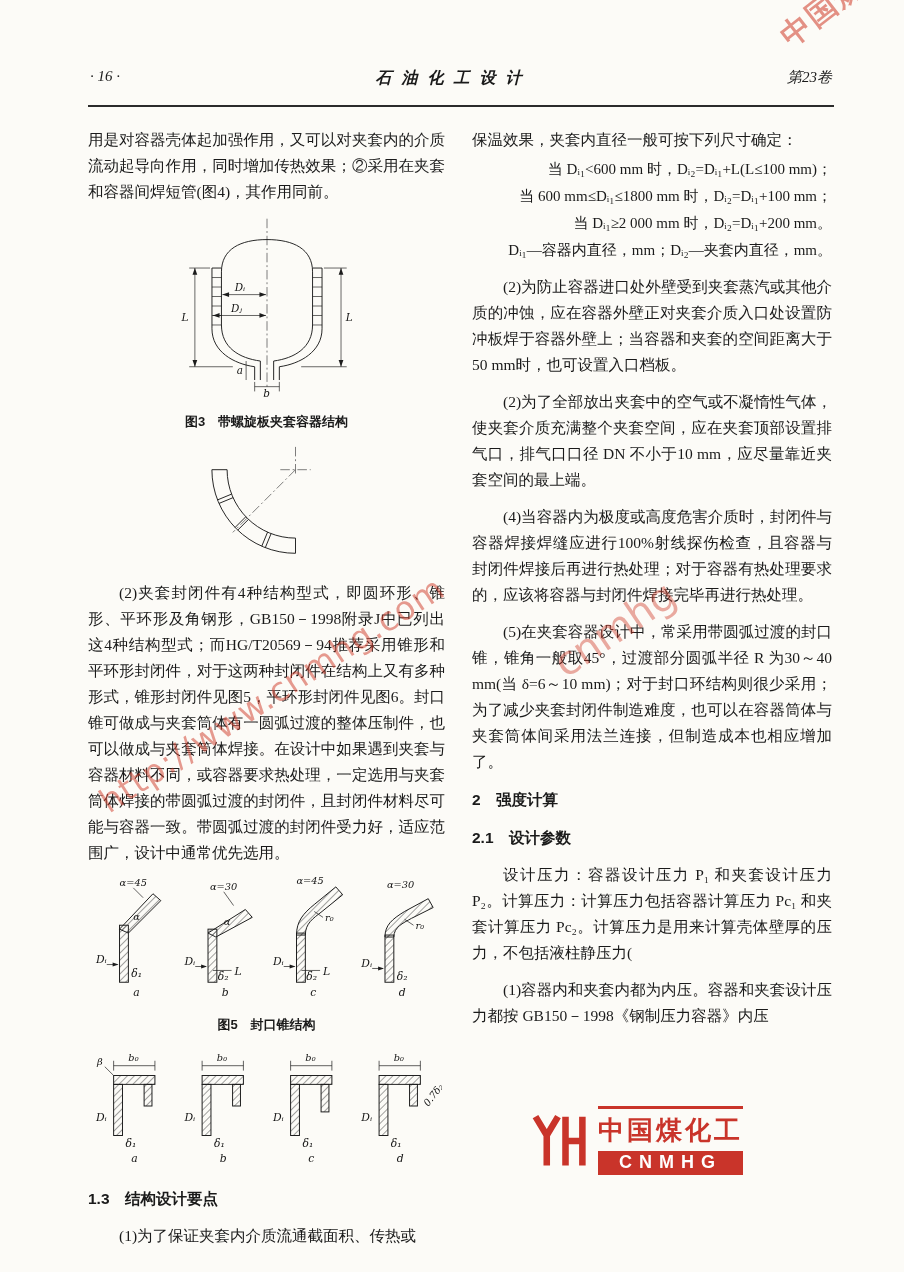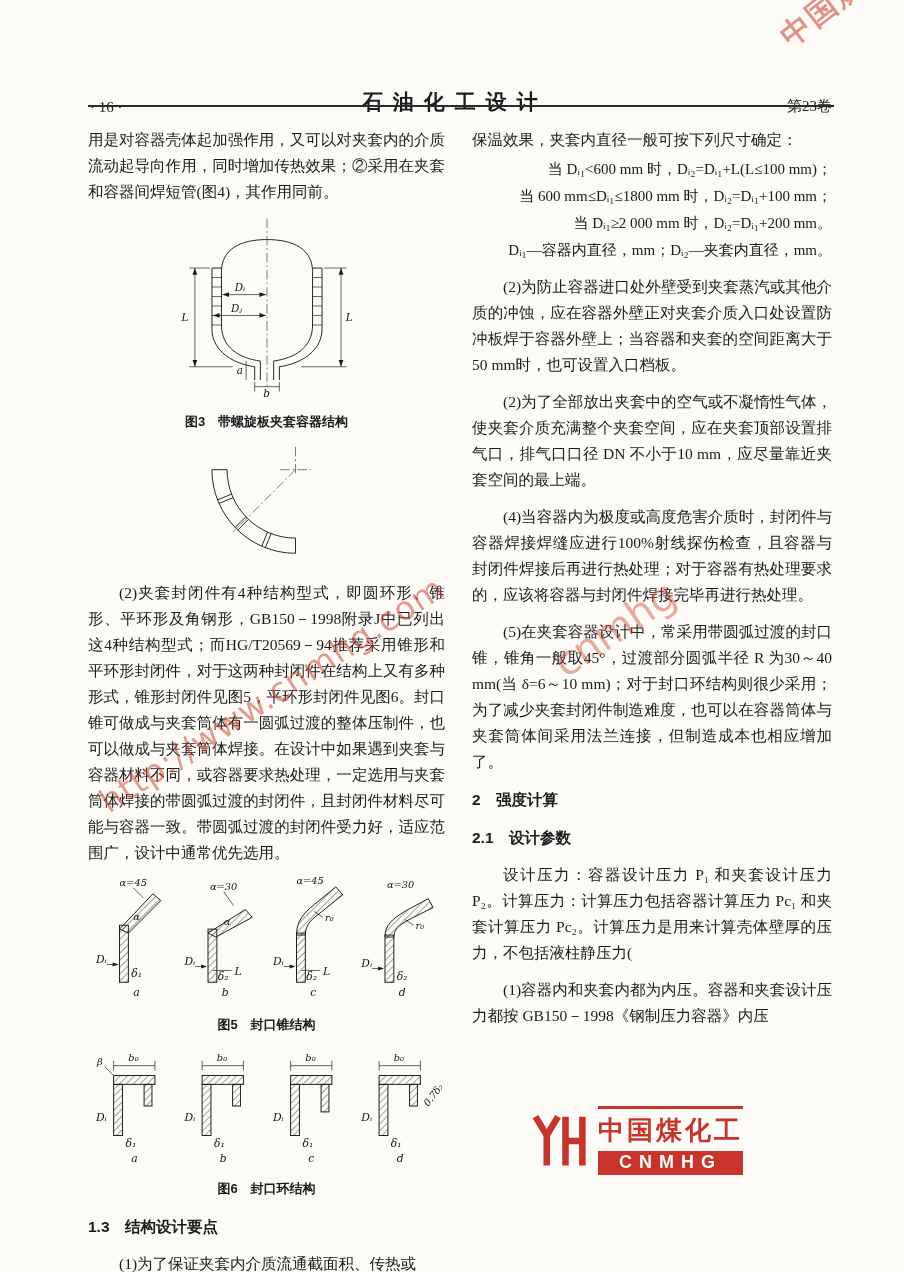--- a/index.html
+++ b/index.html
@@ -4,25 +4,26 @@
 <style>
   * { margin:0; padding:0; box-sizing:border-box; }
   html,body { background:#ffffff; }
   .page {
     position:relative; width:904px; height:1272px;
     background:#fcfbf7; overflow:hidden;
     font-family:"Liberation Serif","DejaVu Serif",serif;
     color:#1a1a1a;
   }
   .header {
-    position:absolute; top:88px; left:90px; width:742px;
-    display:flex; justify-content:space-between; align-items:flex-end;
+    position:absolute; top:68px; left:90px; width:742px;
+    display:flex; justify-content:space-between; align-items:flex-start;
     font-size:15px;
+    font-style:italic;
   }
-  .header .title { font-weight:bold; font-size:21px; letter-spacing:10px; font-family:"Liberation Sans","DejaVu Sans",sans-serif; }
+  .header .title { font-weight:bold; font-size:16px; letter-spacing:10px; font-family:"Liberation Sans","DejaVu Sans",sans-serif; }
   .rule { position:absolute; top:105px; left:88px; width:746px; border-top:2px solid #2b2b2b; }
   .col { position:absolute; top:116px; font-size:15.5px; line-height:26px; text-align:justify; z-index:1; }
   .col-left  { left:88px;  width:357px; }
   .col-right { left:472px; width:360px; }
   p.para { margin-bottom:3px;margin-top:11px; }
   p.ind { text-indent:2em; }
   p.formula { text-align:right; margin-bottom:1px; font-size:15px; }
   h3.sect {
     font-size:15.5px; font-weight:bold; margin:12px 0 8px;
     font-family:"Liberation Sans","DejaVu Sans",sans-serif; text-align:left;
@@ -254,21 +255,20 @@
           <text class="ang" x="35" y="15">b₀</text>
           <rect x="20" y="30" width="42" height="9" fill="url(#ht)" stroke="#1c1c1c"></rect>
           <rect x="20" y="39" width="9" height="52" fill="url(#ht)" stroke="#1c1c1c"></rect>
           <rect x="51" y="39" width="8" height="22" fill="url(#ht)" stroke="#1c1c1c"></rect>
           <text x="2" y="76">Dᵢ</text>
           <text x="32" y="103">δ₁</text>
           <text class="ang" transform="translate(70,62) rotate(-52)">0.7δ₂</text>
           <text class="sub" x="38" y="118">d</text>
         </g>
       </svg>
-      <figcaption>图6　封口环结构</figcaption>
     </figure>
 
     <h3 class="sect">1.3　结构设计要点</h3>
     <p class="para ind">(1)为了保证夹套内介质流通截面积、传热或</p>
   </section>
 
   <section class="col col-right">
     <p class="para">保温效果，夹套内直径一般可按下列尺寸确定：</p>
     <p class="formula">当 Dᵢ₁&lt;600 mm 时，Dᵢ₂=Dᵢ₁+L(L≤100 mm)；</p>
     <p class="formula">当 600 mm≤Dᵢ₁≤1800 mm 时，Dᵢ₂=Dᵢ₁+100 mm；</p>

